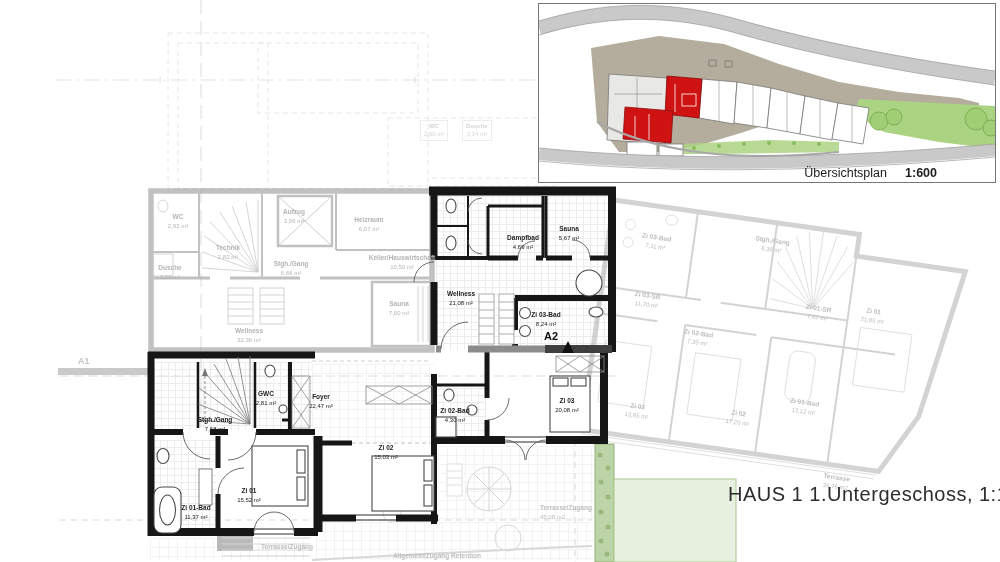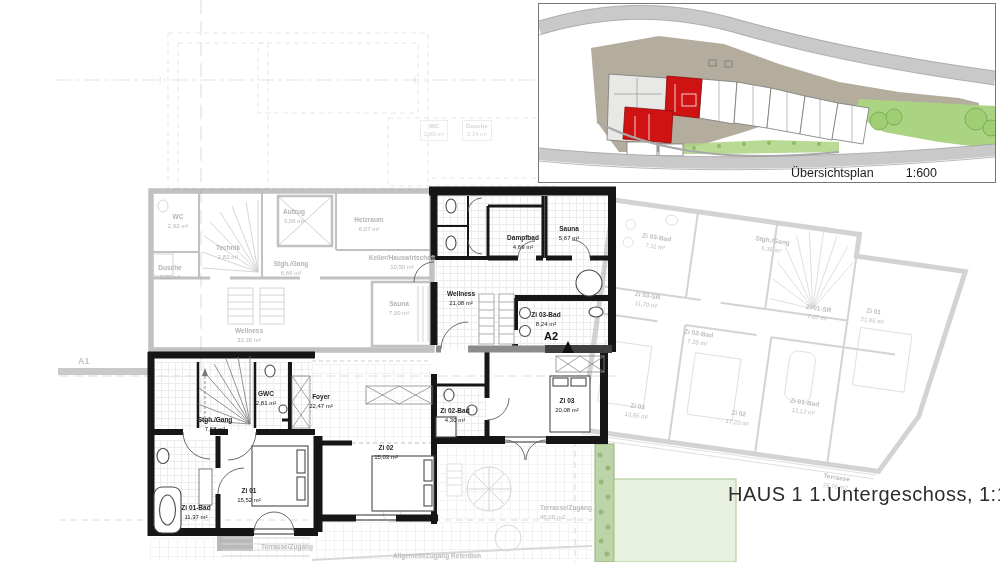--- a/index.html
+++ b/index.html
@@ -25,21 +25,21 @@
   .ghostbox .ra{display:block;font-size:6px;}
   .marker{position:absolute;z-index:3;font-weight:700;}
   #a2-label{left:544px;top:330px;font-size:11px;color:#111;}
   #a1-label{left:78px;top:356px;font-size:9px;color:#c6c6c6;}
   #title{position:absolute;left:728px;top:483px;z-index:5;font-size:20px;color:#2d2d2d;
          letter-spacing:0.5px;white-space:nowrap;}
   #inset{position:absolute;left:538px;top:3px;width:458px;height:180px;z-index:4;
          background:#fff;border:1px solid #777;box-sizing:border-box;}
   #inset svg{position:absolute;left:0;top:0;}
   #ov-label{position:absolute;right:58px;bottom:2px;z-index:5;font-size:12.5px;color:#1c1c1c;}
-  #ov-label .ovs{margin-left:32px;}
+  #ov-label .ovs{margin-left:18px;font-weight:bold;}
 </style>
 </head>
 <body>
 
 <div id="stage">
 
   <div class="grid" style="left:436px;top:196px;width:176px;height:154px;"></div>
   <div class="grid" style="left:154px;top:362px;width:158px;height:68px;"></div>
   <div class="grid lt" style="left:312px;top:364px;width:122px;height:78px;"></div>
   <div class="grid" style="left:436px;top:388px;width:50px;height:50px;"></div>

